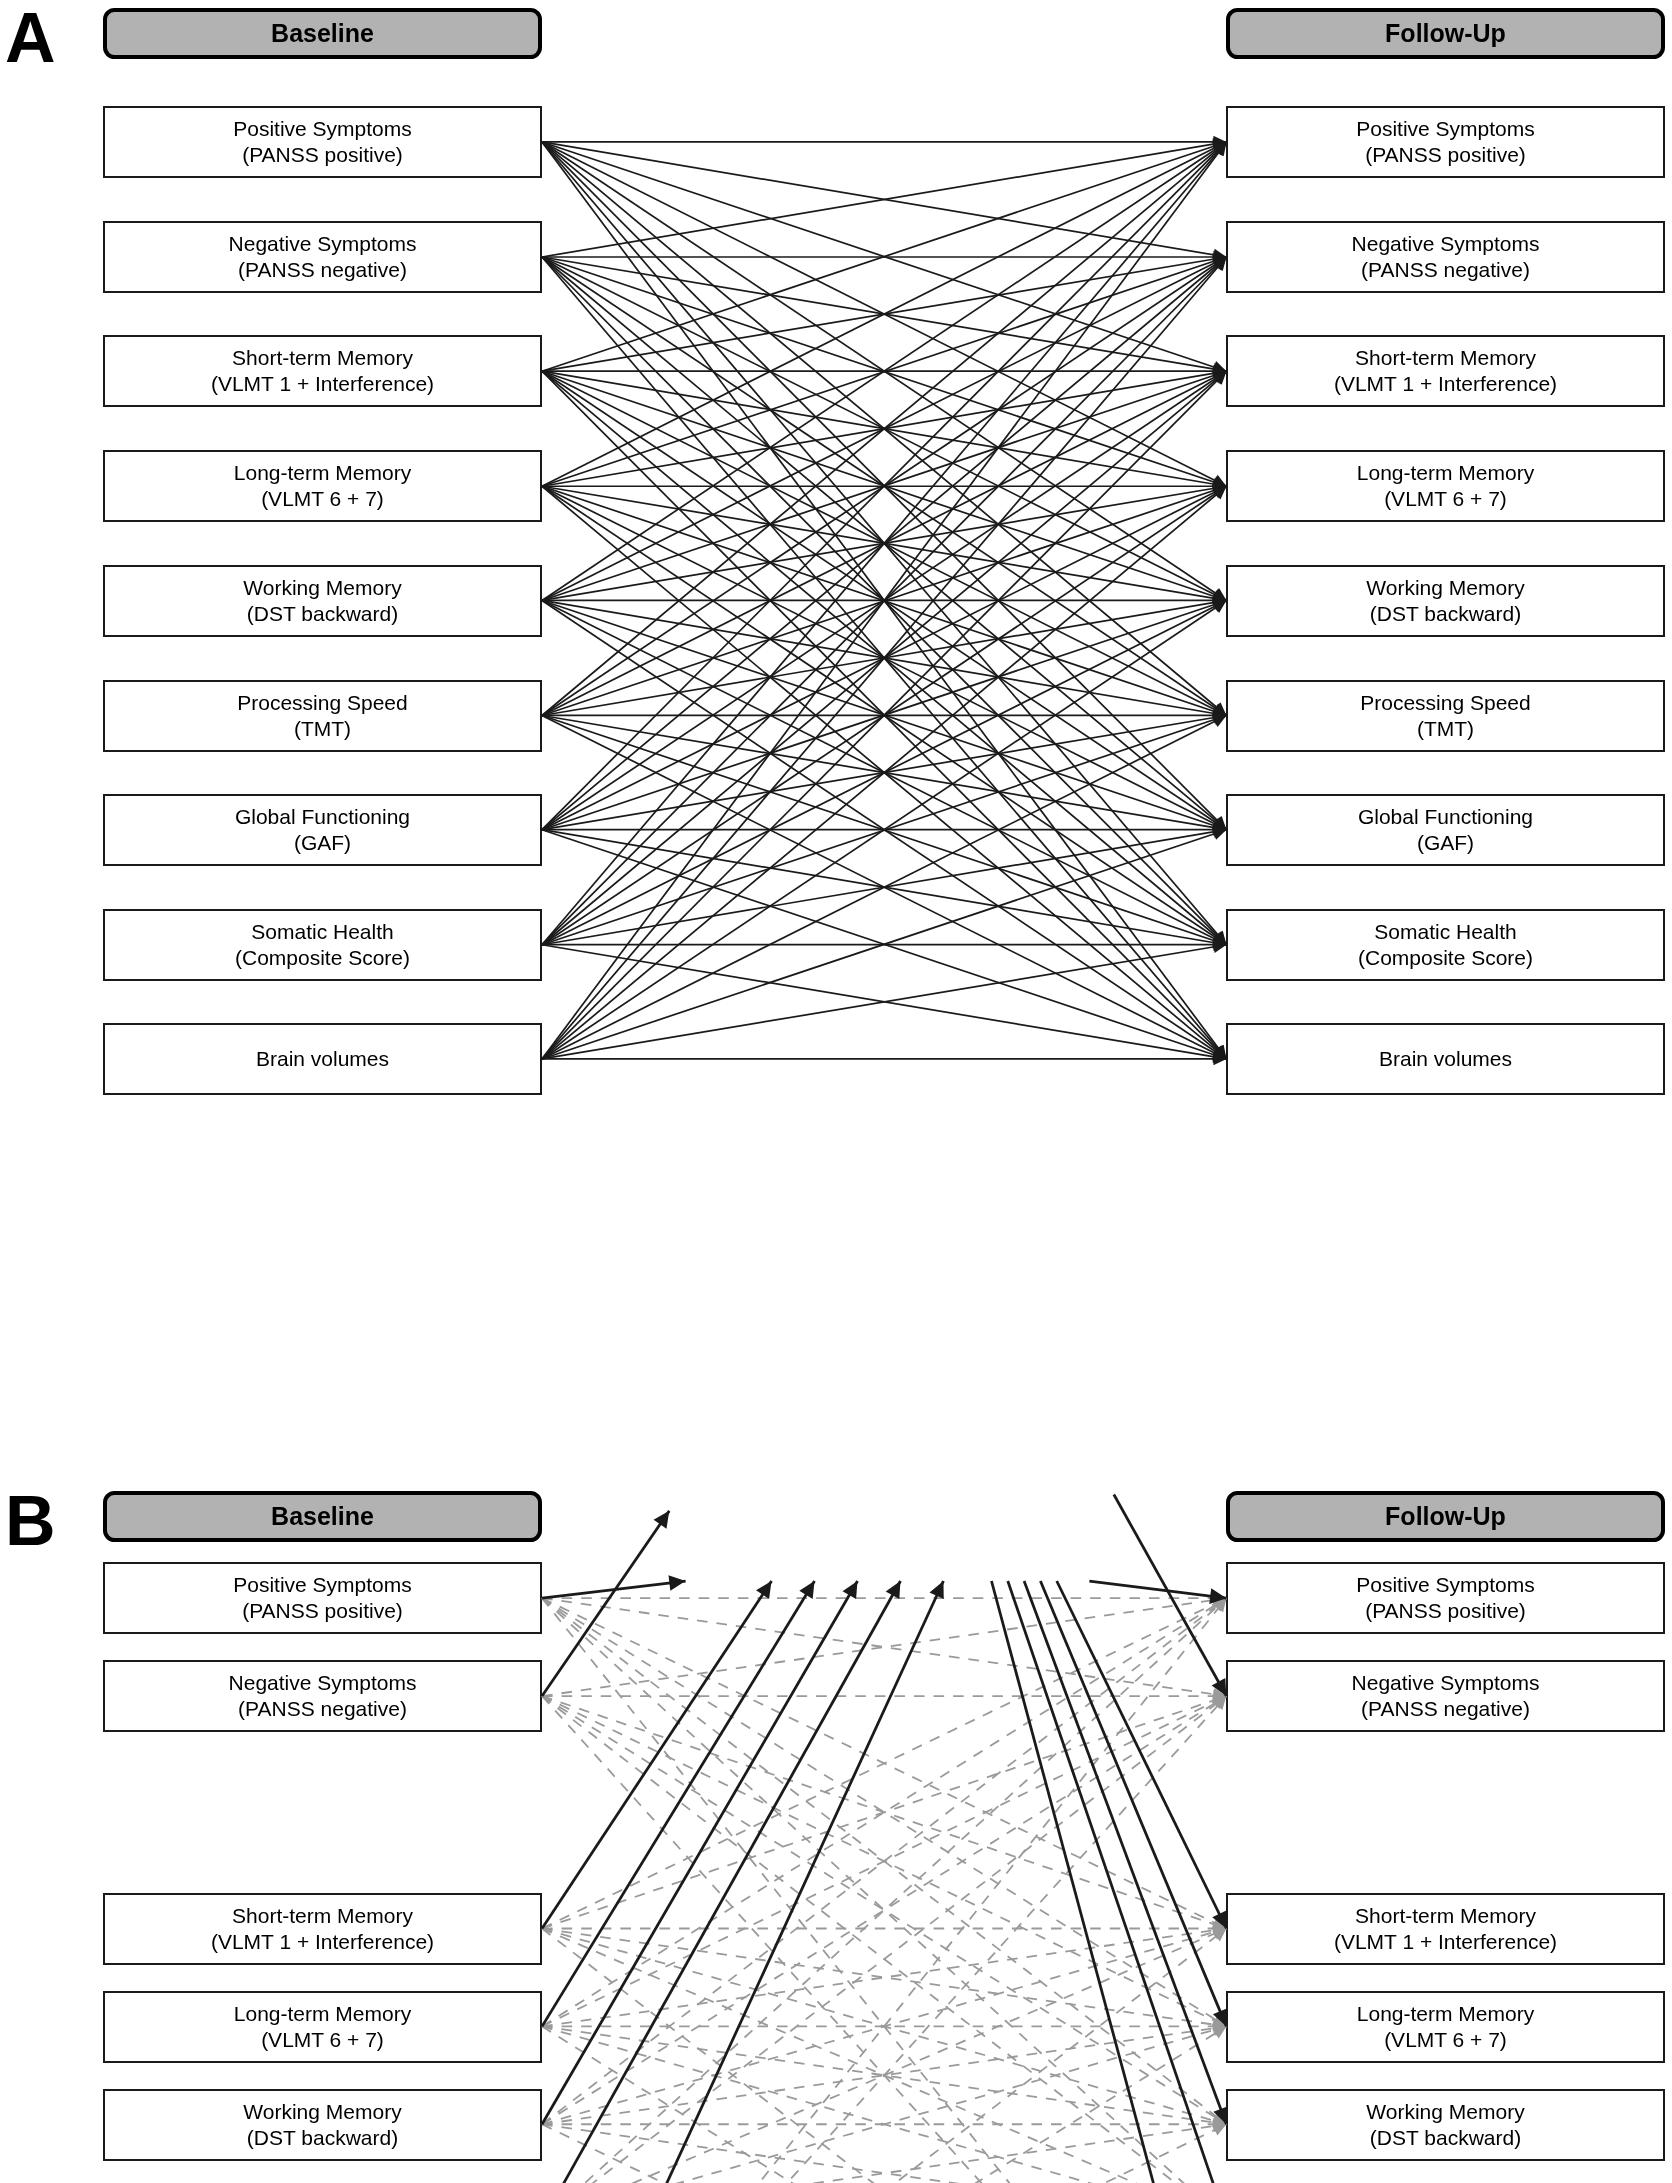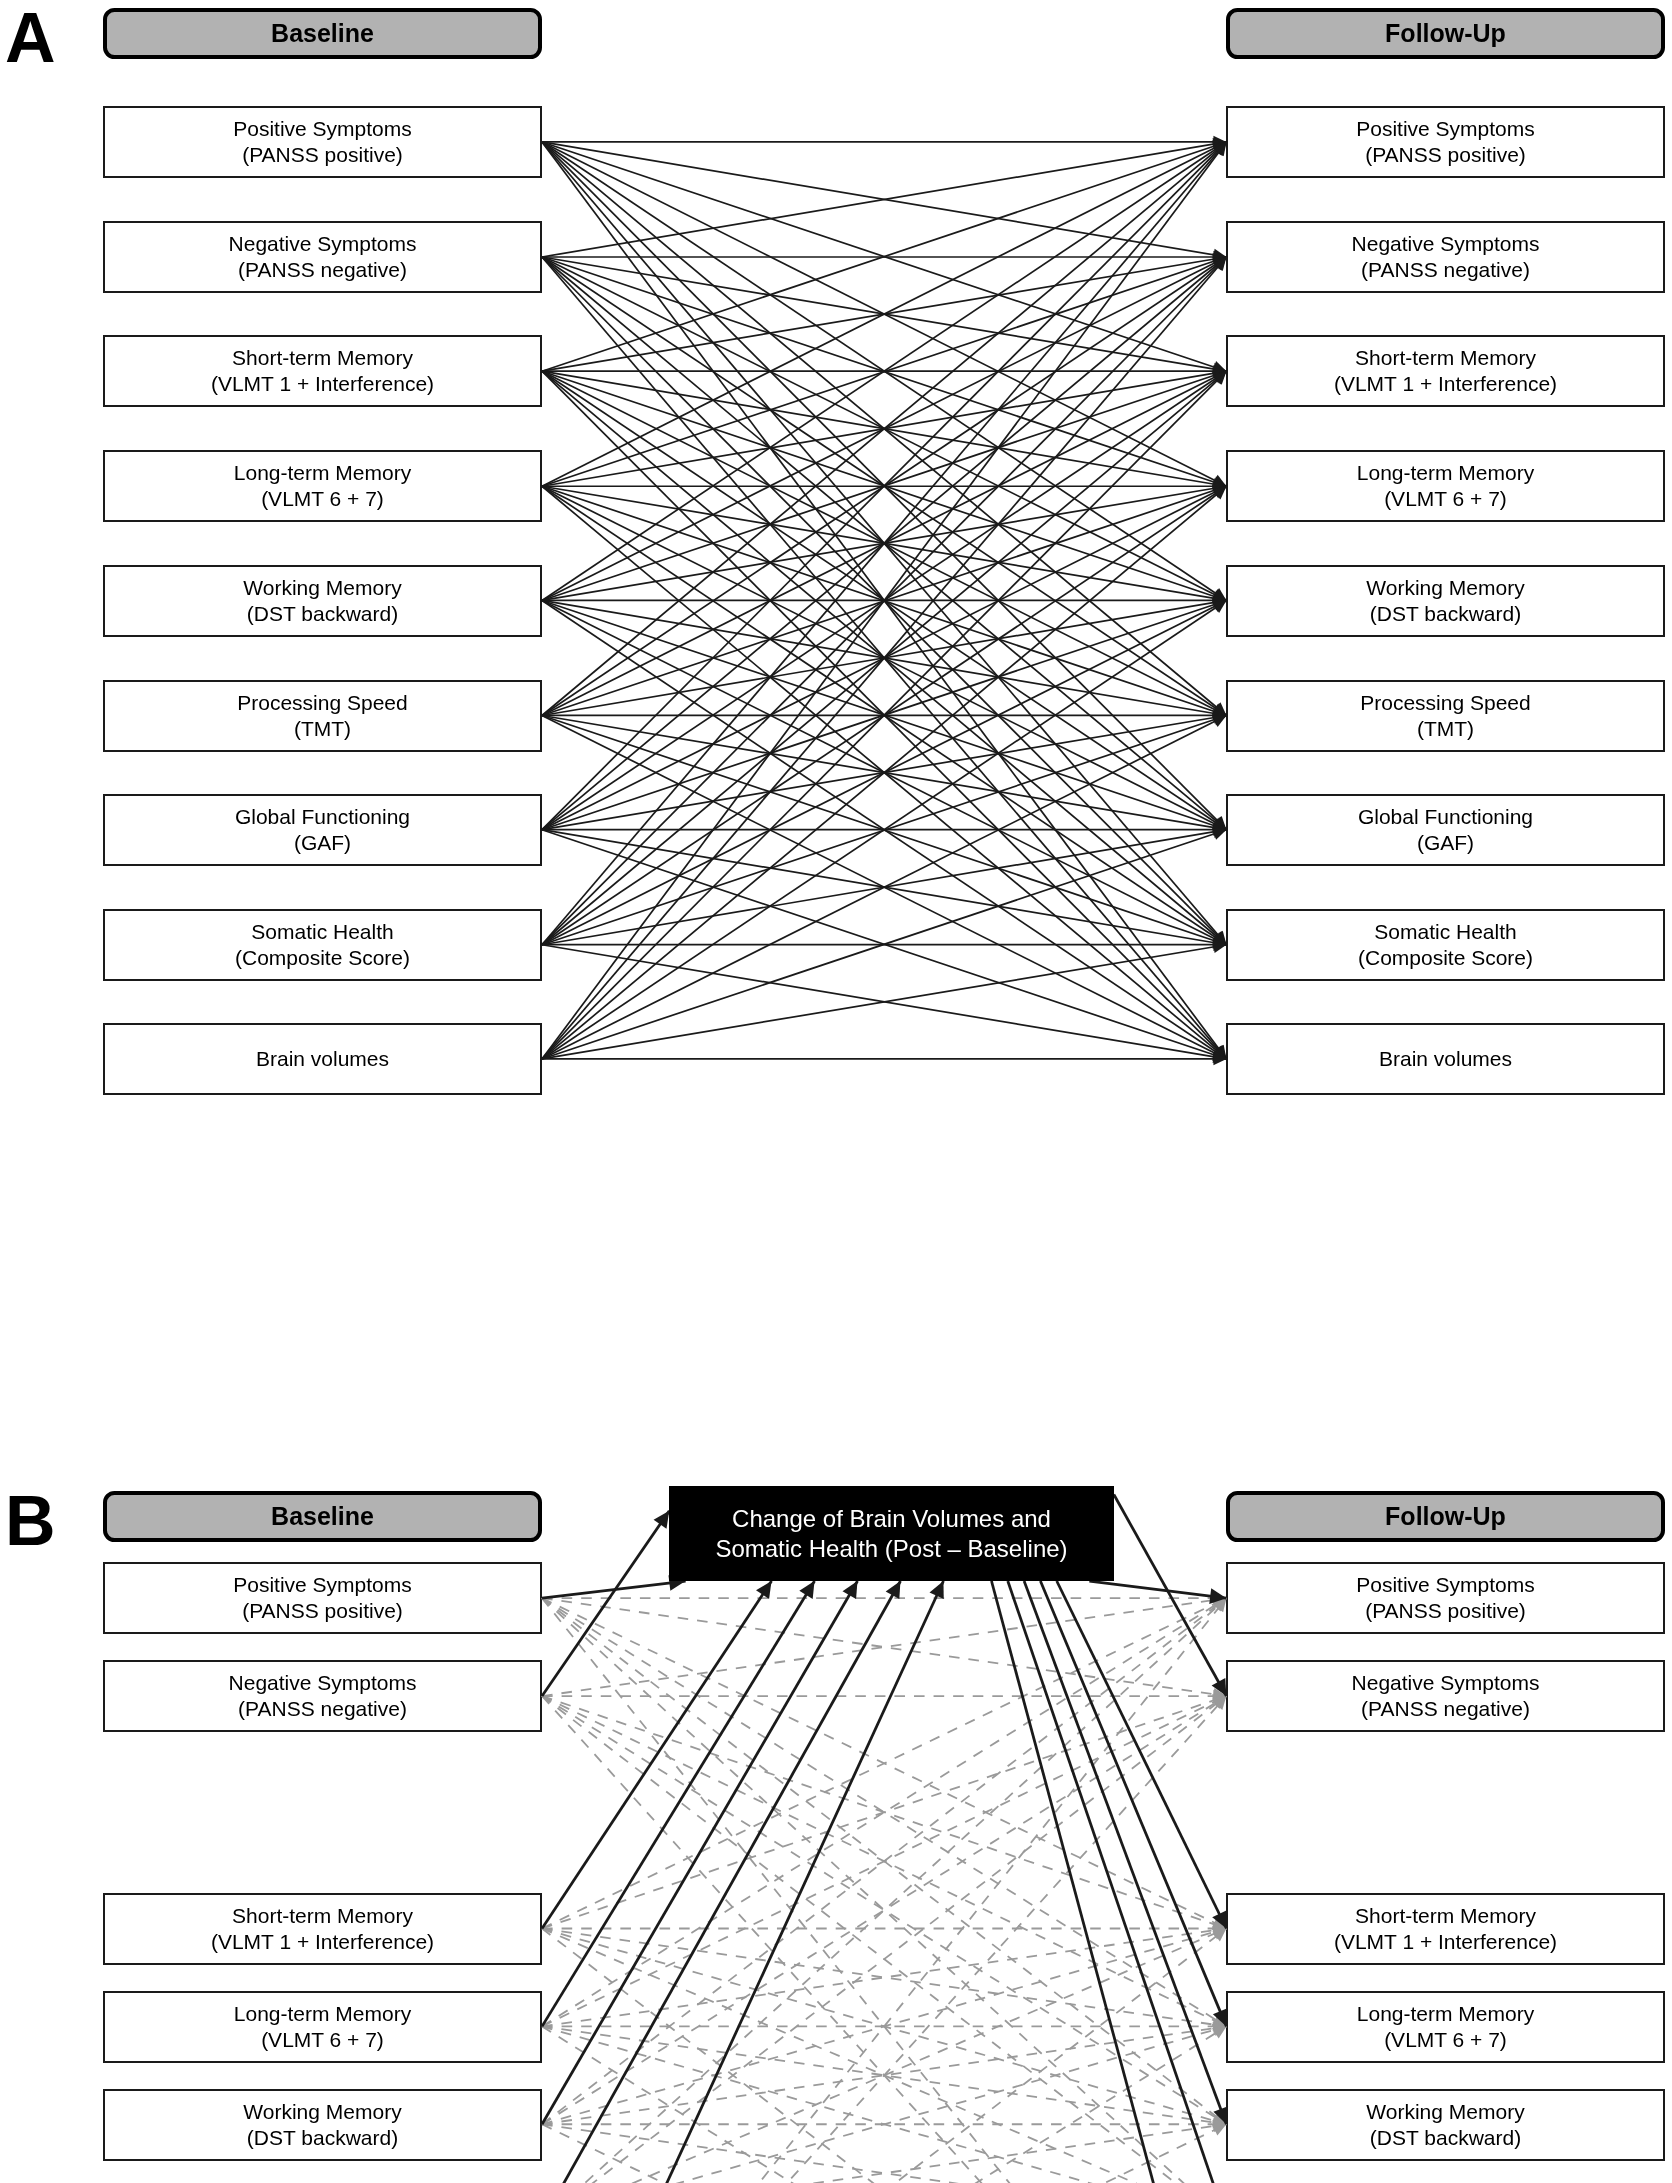--- a/index.html
+++ b/index.html
@@ -512,18 +512,14 @@
       <div class="var-box" style="left: 1226px; top: 857px; width: 439px; height: 72px; background: rgb(255, 255, 255); border-color: rgb(26, 26, 26);">
         <span class="ln" style="font-size: 21px;">Long-term Memory</span>
         <span class="ln" style="font-size: 21px;">(VLMT 6 + 7)</span>
       </div>
       <div class="var-box" style="left: 1226px; top: 955px; width: 439px; height: 72px; background: rgb(255, 255, 255); border-color: rgb(26, 26, 26);">
         <span class="ln" style="font-size: 21px;">Working Memory</span>
         <span class="ln" style="font-size: 21px;">(DST backward)</span>
       </div>
     </div>
 
-  <div class="mediator-box" id="b-mediator" style="left: 669px; top: 352px; width: 445px; height: 95px; background: rgb(0, 0, 0); color: rgb(255, 255, 255);">
-    <span class="ln" style="font-size: 24px;">Change of Brain Volumes and</span>
-    <span class="ln" style="font-size: 24px;">Somatic Health (Post – Baseline)</span>
-  </div>
 </div>
 
 
 </body></html>

